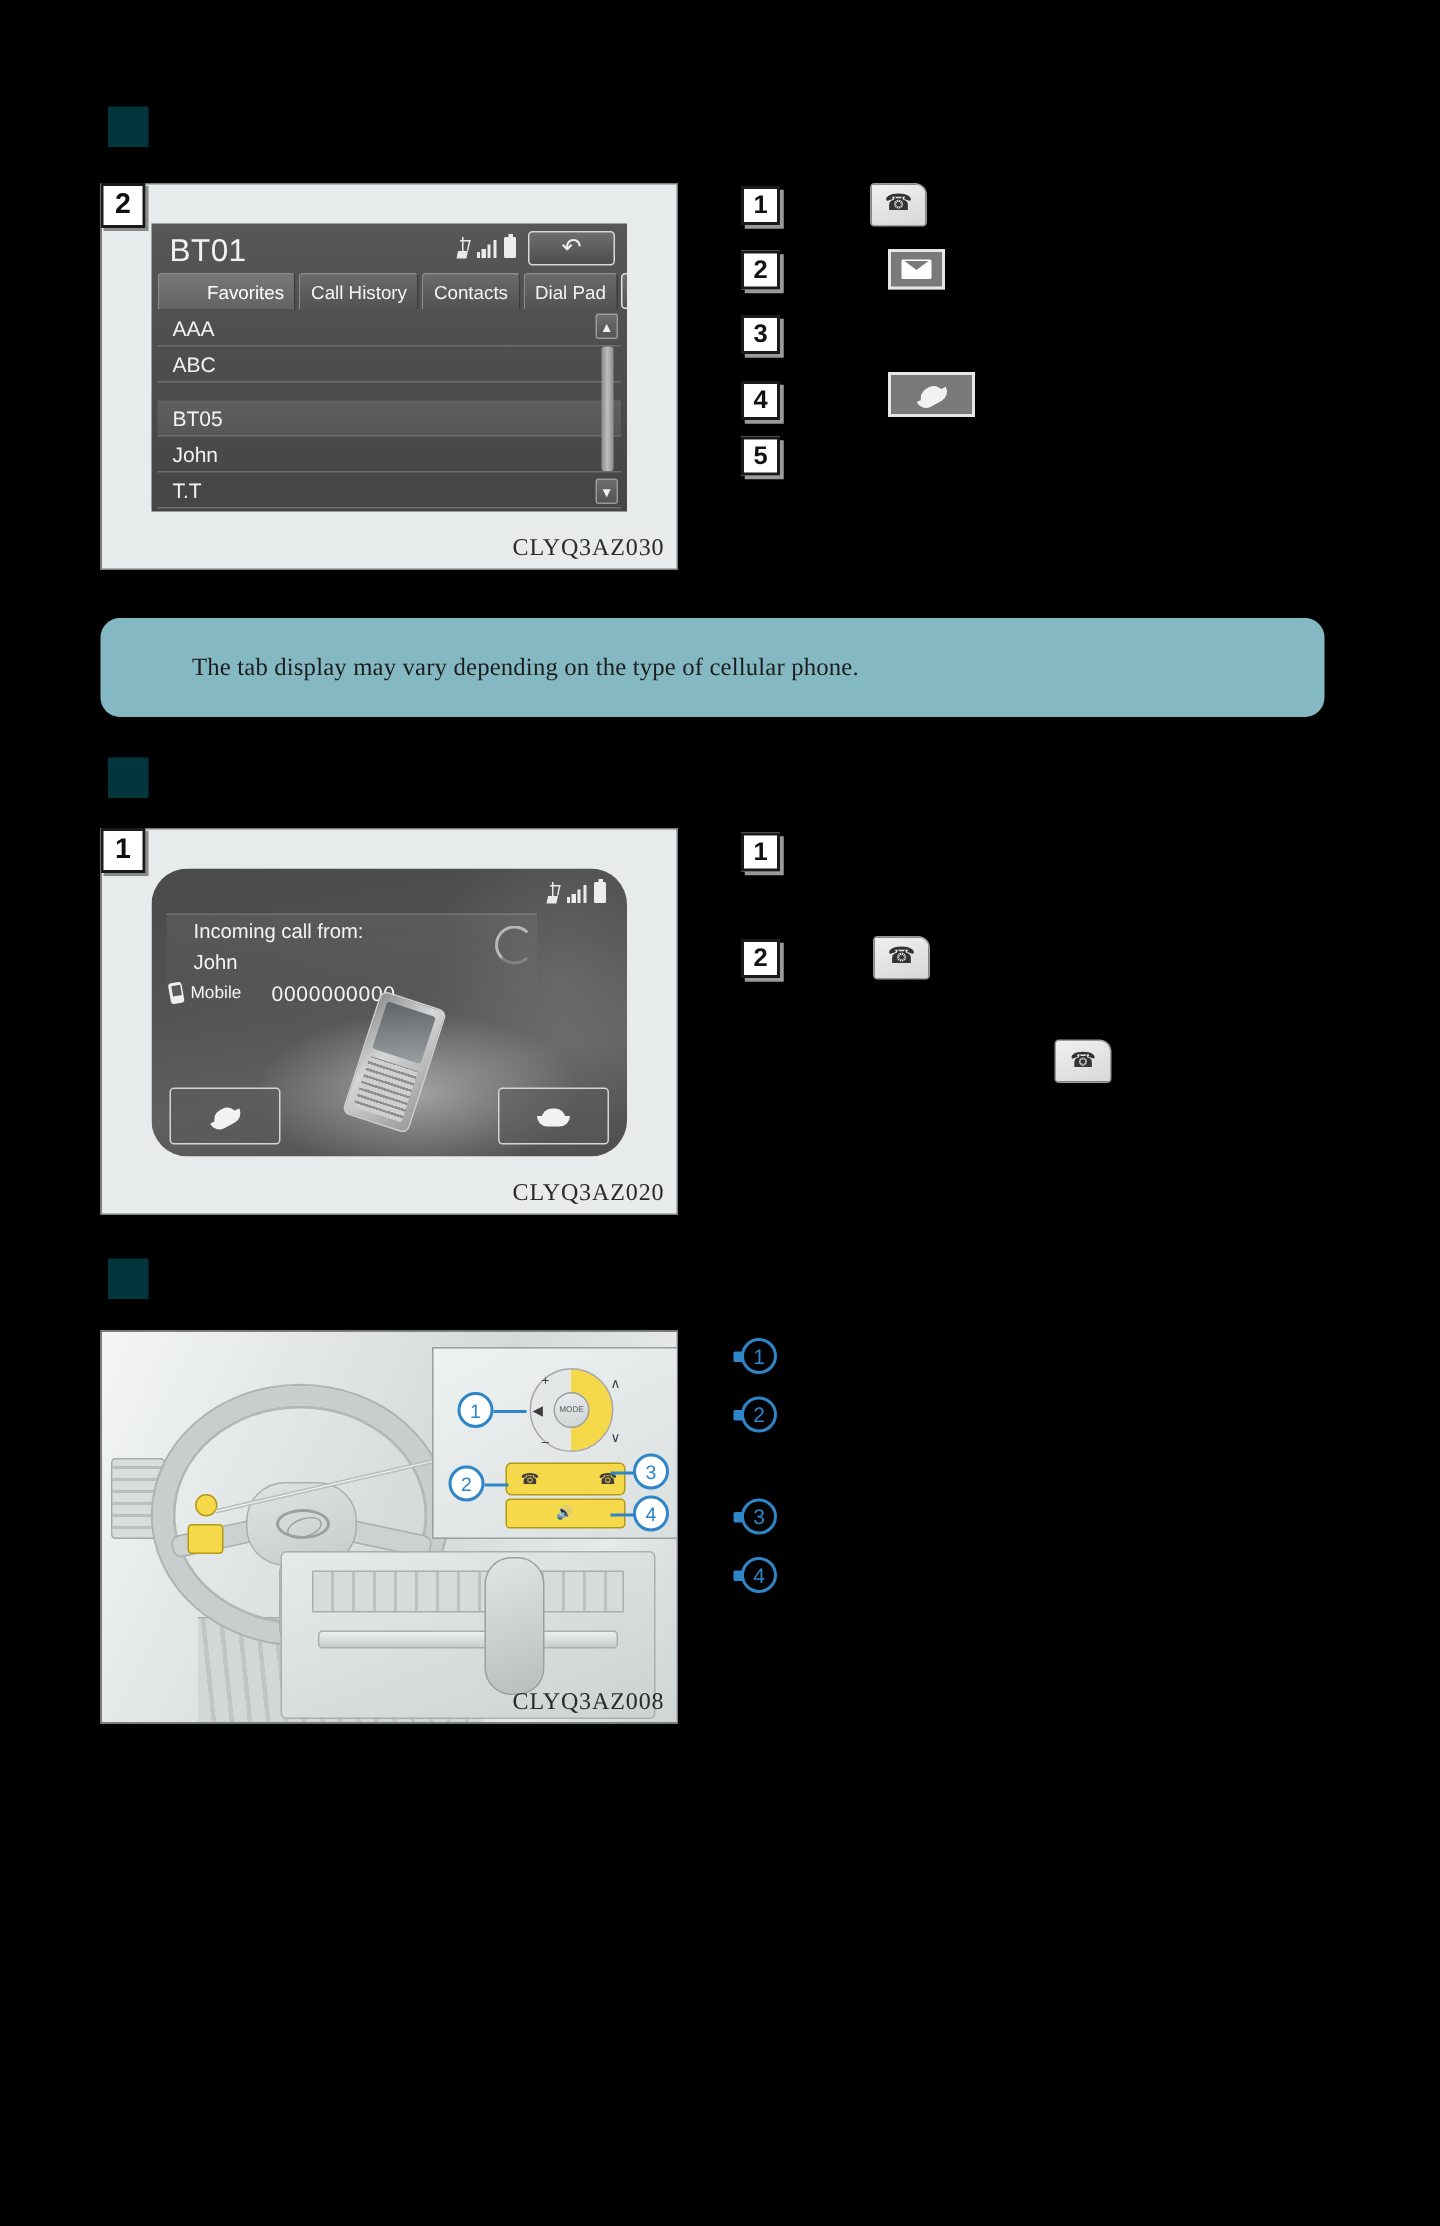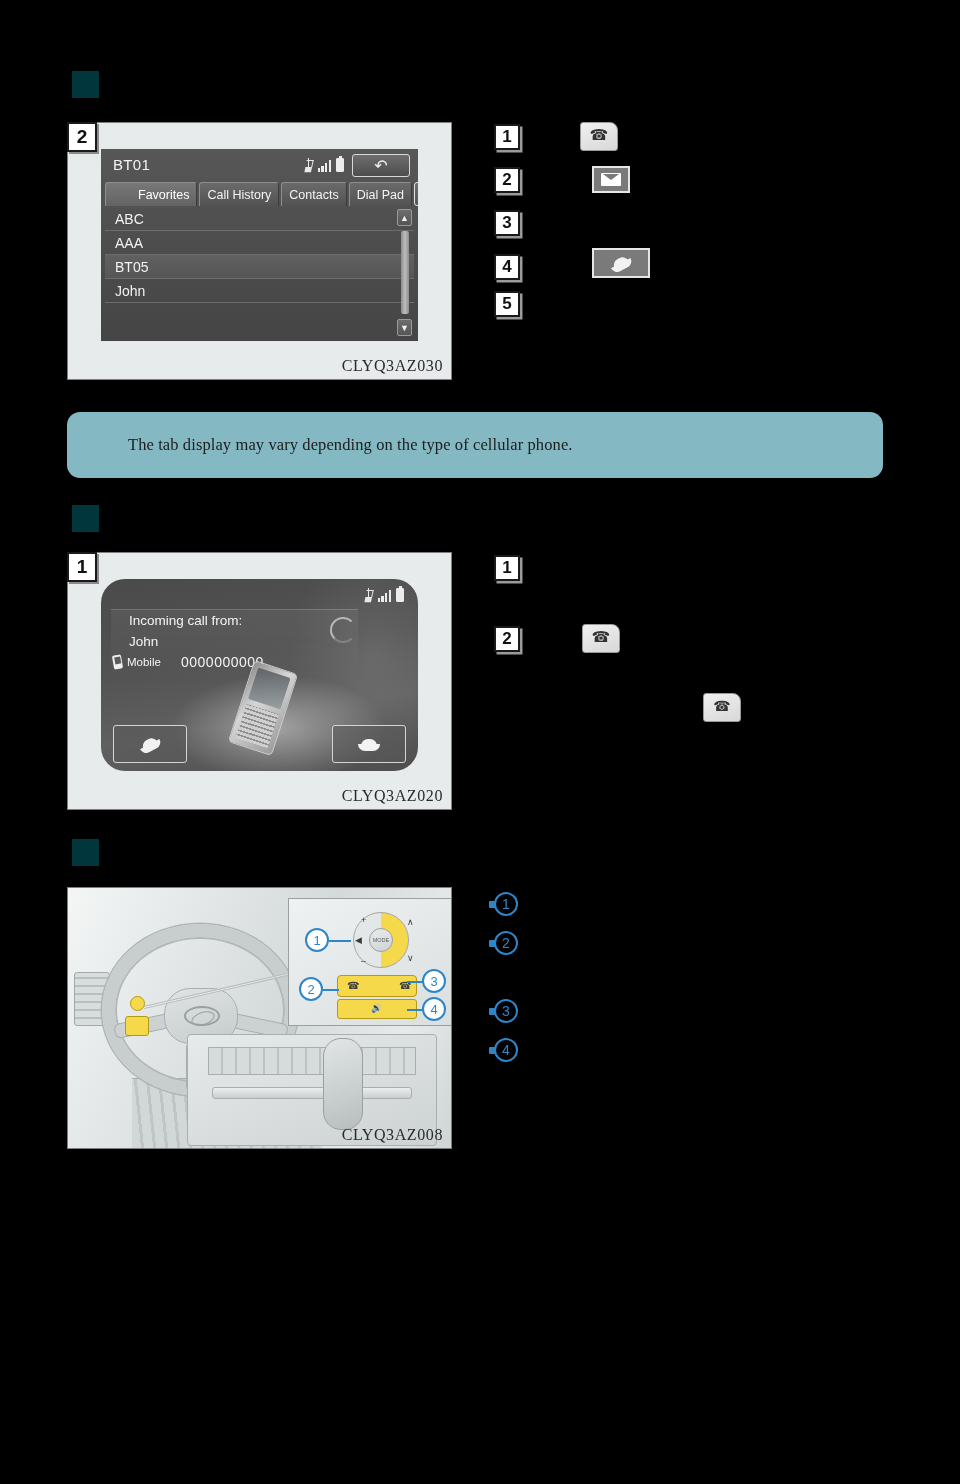--- a/index.html
+++ b/index.html
@@ -44,21 +44,21 @@
   }
 
   
   .screen {
     position: absolute;
     background: linear-gradient(180deg,#575757 0%,#4e4e4e 45%,#454545 100%);
     overflow: hidden;
   }
   .hu-title {
     position: absolute; left: 12px; top: 7px;
-    color: #f2f2f2; font-size: 15px; letter-spacing: .3px; text-align: right;
+    color: #f2f2f2; font-size: 21px; letter-spacing: .3px; text-align: right;
   }
   .hu-status {
     position: absolute; right: 74px; top: 9px;
     display: flex; align-items: flex-end; gap: 5px;
   }
   .ico-bt { width: 8px; height: 14px; position: relative; }
   .ico-bt::before {
     content: ""; position: absolute; left: 3px; top: 0;
     width: 1.8px; height: 14px; background: #e9e9e9;
   }
@@ -116,21 +116,21 @@
   }
 
   .hu-list { position: absolute; left: 4px; right: 4px; top: 58px; bottom: 3px; }
   .hu-row {
     height: 18.4%;
     display: flex; align-items: center;
     padding-left: 10px;
     color: #f2f2f2; font-size: 14px;
     border-bottom: 1px solid #6d6d6d;
   }
-  .hu-row.hl { background: linear-gradient(180deg,#606060,#565656); }
+  .hu-row.hl { background: linear-gradient(180deg,#606060,#565656); margin-top: 12px; }
   .hu-scroll {
     position: absolute; right: 2px; top: 0; bottom: 0; width: 15px;
   }
   .sc-btn {
     position: absolute; right: 0; width: 15px; height: 17px;
     background: linear-gradient(180deg,#6d6d6d,#555);
     border: 1px solid #9a9a9a; border-radius: 2px;
     color: #f0f0f0; font-size: 9px;
     display: flex; align-items: center; justify-content: center;
   }
@@ -462,30 +462,33 @@
           <span>Dial Pad</span>
         </div>
         <div class="hu-tab boxed">
           <span>Settings</span>
         </div>
 
       </div>
 
       <div class="hu-list">
         <div class="hu-row">
+          <span>AAA</span>
+        </div>
+        <div class="hu-row">
           <span>ABC</span>
-        </div>
-        <div class="hu-row">
-          <span>AAA</span>
         </div>
         <div class="hu-row hl">
           <span>BT05</span>
         </div>
         <div class="hu-row">
           <span>John</span>
+        </div>
+        <div class="hu-row">
+          <span>T.T</span>
         </div>
 
         <div class="hu-scroll">
           <div class="sc-bar"></div>
           <div class="sc-btn up">▲</div>
           <div class="sc-btn dn">▼</div>
         </div>
       </div>
     </div>
 

